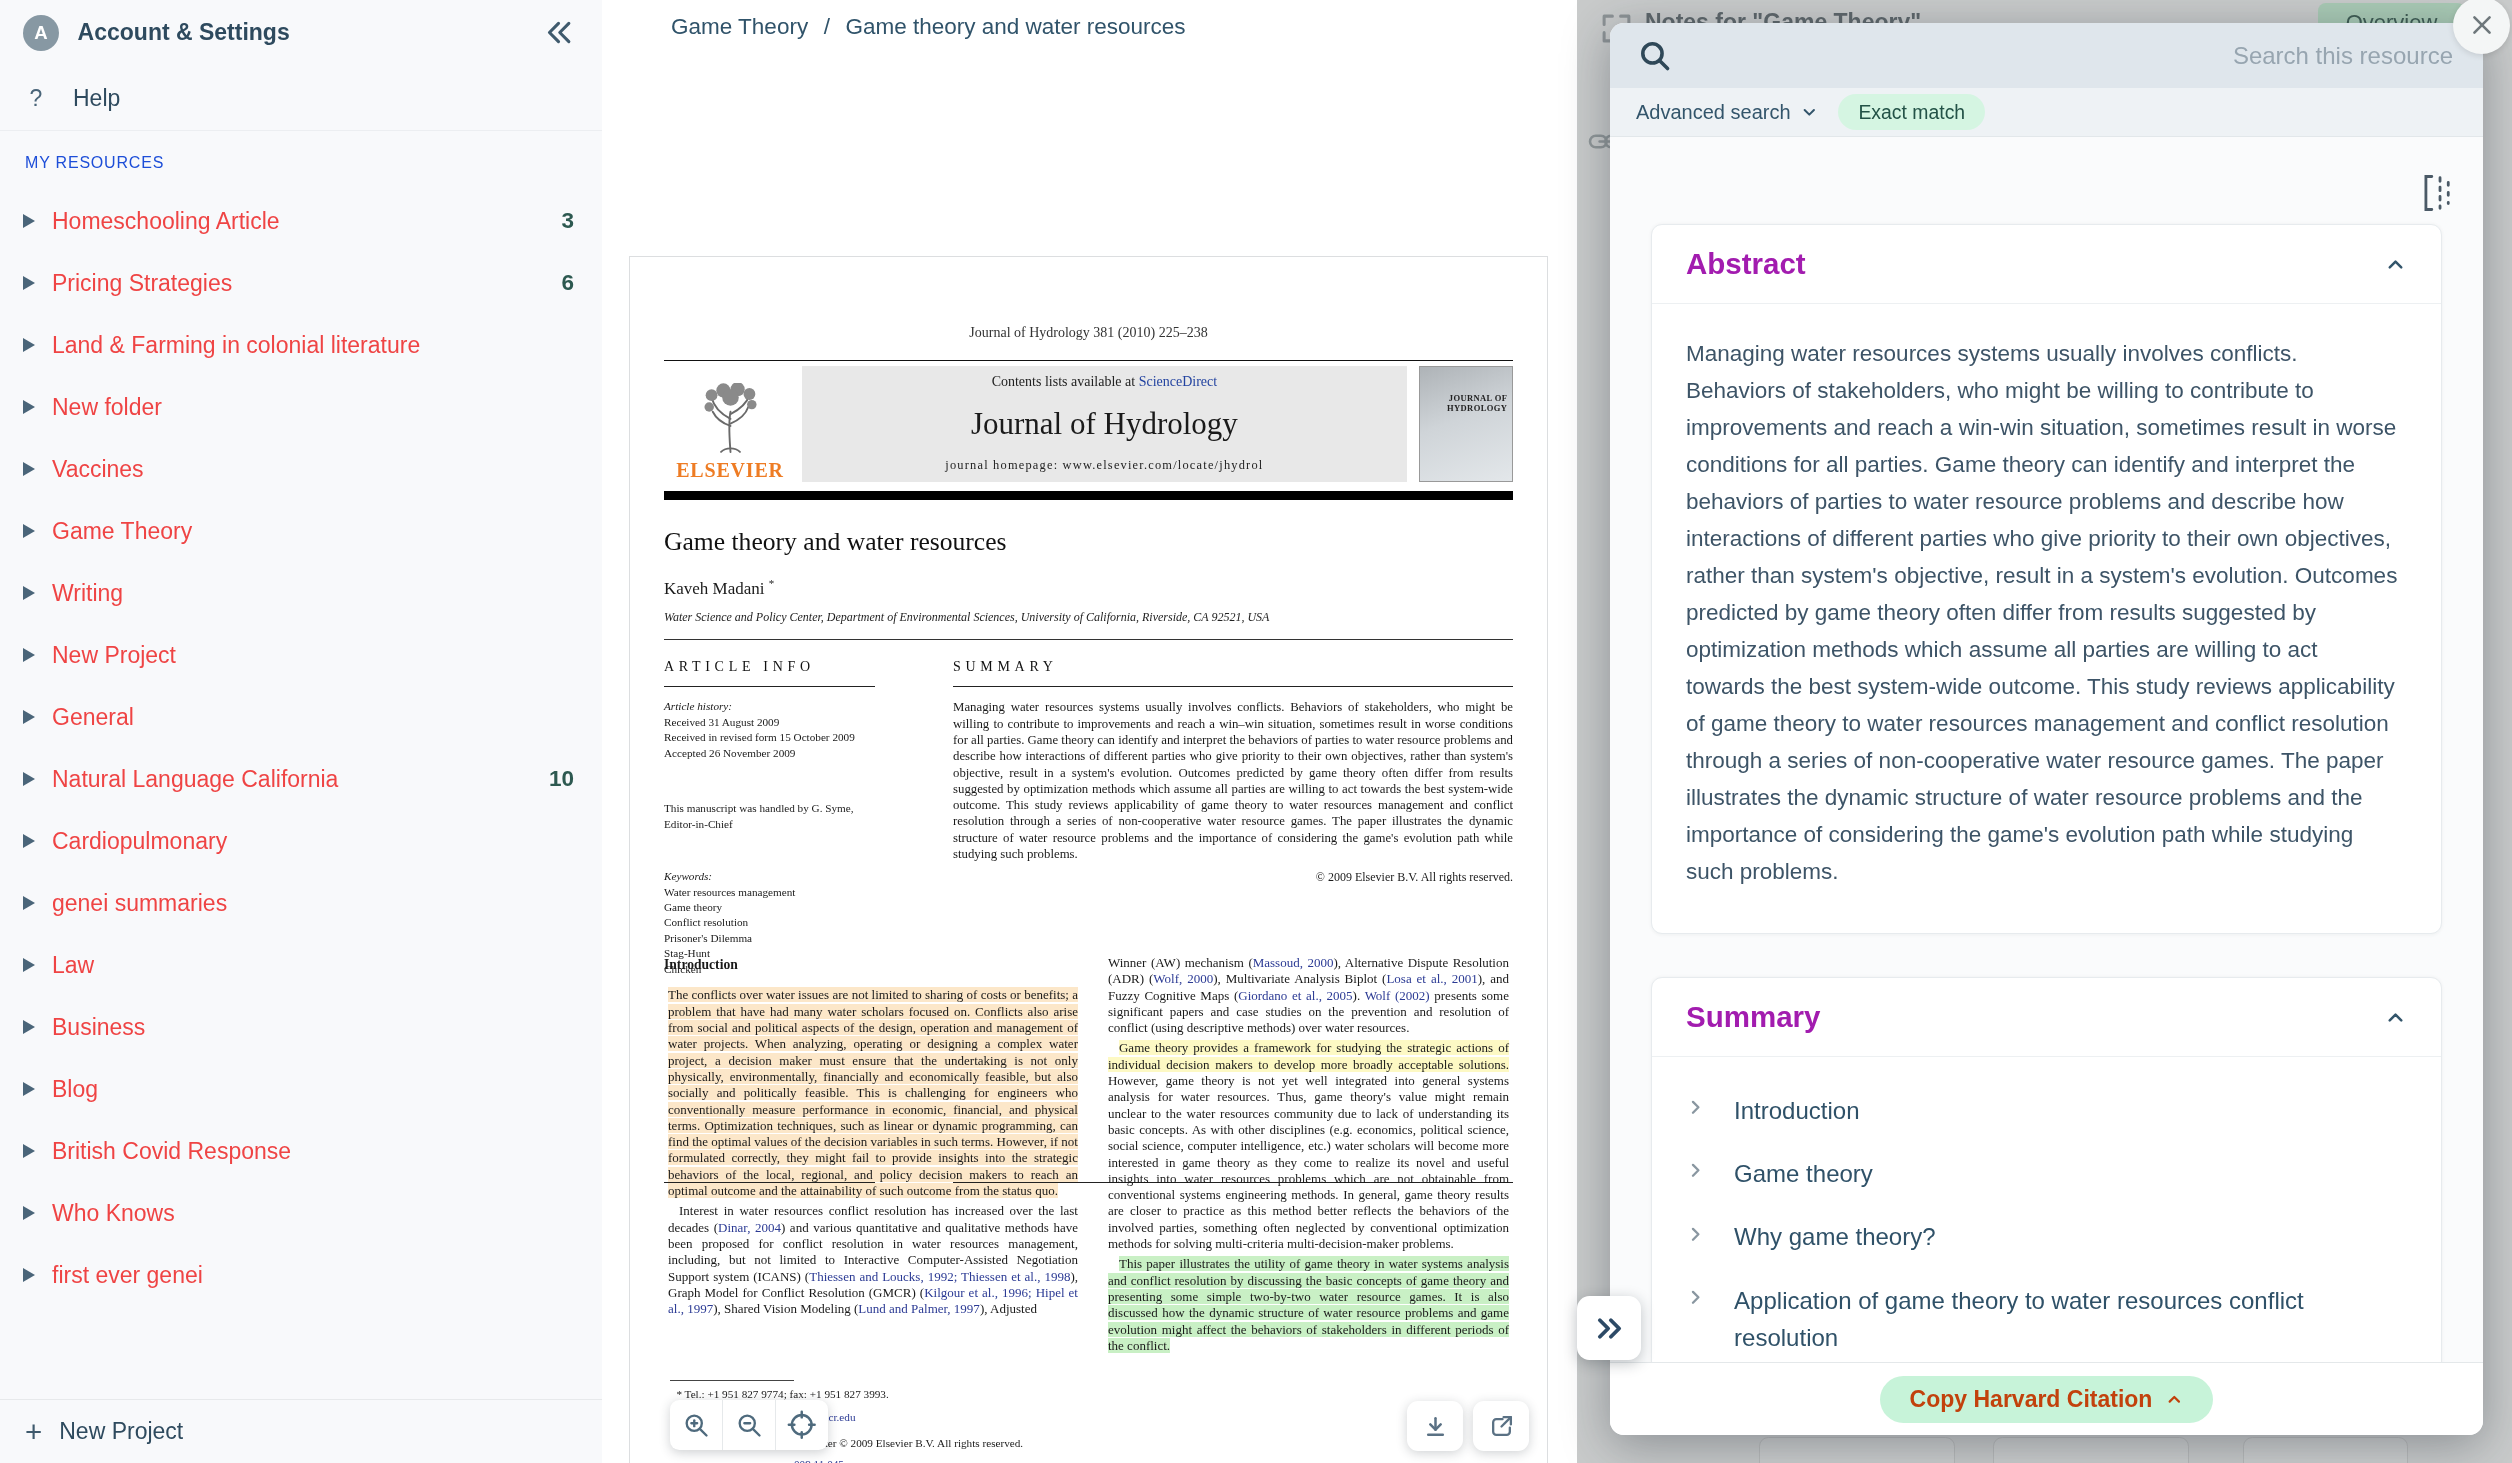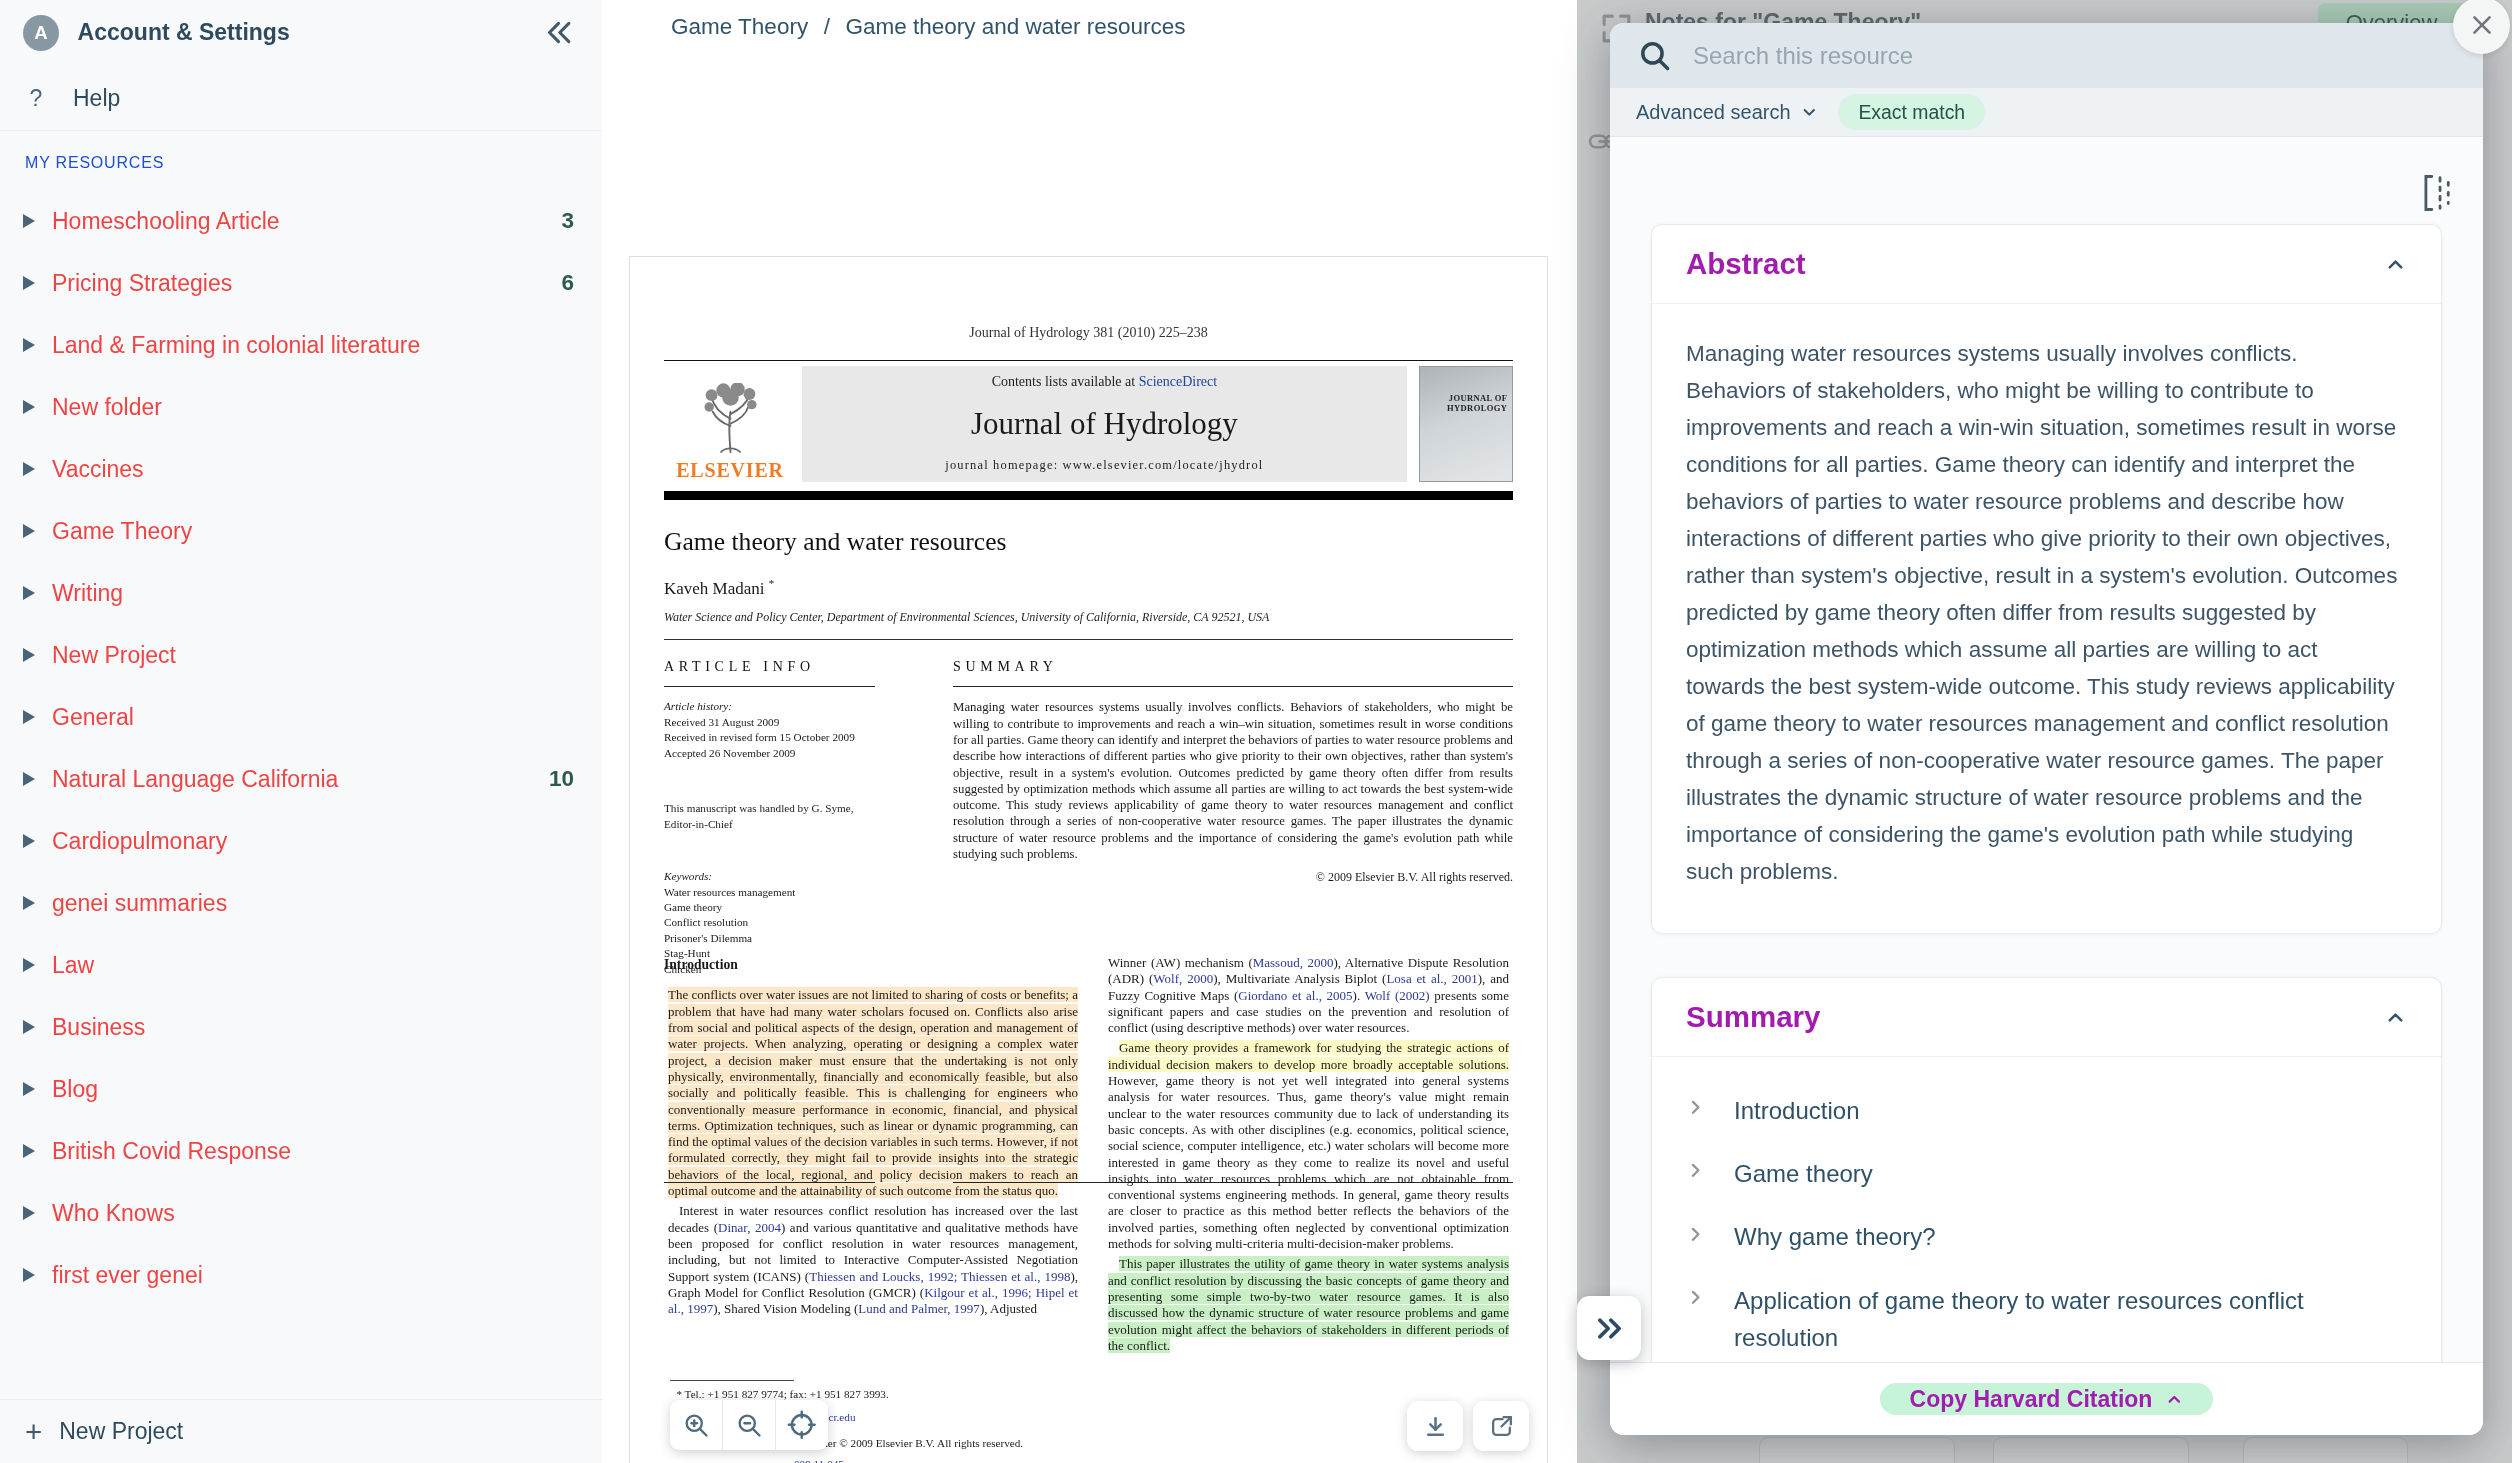--- a/index.html
+++ b/index.html
@@ -88,41 +88,41 @@
   .rpanel{position:absolute;left:1577px;top:0;width:935px;height:1463px;background:#c9cbcb;}
   .u-expand{position:absolute;left:23px;top:12.4px;color:#8d9396;}
   .u-title{position:absolute;left:68px;top:9.3px;font-size:23px;font-weight:600;color:#5f686c;white-space:nowrap;}
   .u-overview{position:absolute;left:741px;top:3.1px;width:147px;height:40px;background:#a9cab5;border-radius:7.8px;color:#3f5d54;font-size:22px;display:flex;align-items:center;justify-content:center;cursor:pointer;}
   .u-link{position:absolute;left:11px;top:130px;color:#909799;}
   .u-btn-ghost{position:absolute;top:1437px;height:47px;border:1.6px solid #b9bbbb;border-radius:9.3px;background:#cdcfcf;}
   .close-fab{position:absolute;left:876px;top:-3.1px;width:57px;height:57px;border-radius:50%;background:#f4f6f6;display:flex;align-items:center;justify-content:center;color:#6e777b;cursor:pointer;z-index:30;box-shadow:0 1.6px 6.2px rgba(0,0,0,.12);}
 
   .overlay{position:absolute;left:33px;top:23px;width:873px;height:1412px;border-radius:14px;background:#fafbfc;box-shadow:0 9.3px 47px rgba(25,35,45,.35);overflow:hidden;z-index:10;}
   .search-row{height:65px;background:#dfe6ec;display:flex;align-items:center;padding:0 28px;}
-  .search-input{flex:1;margin-left:20px;background:transparent;border:none;outline:none;font-size:24px;color:#2f4858;font-family:"Liberation Sans",sans-serif;}
+  .search-input{flex:1;margin-left:20px;background:transparent;border:none;outline:none;font-size:24px;color:#2f4858;font-family:"Liberation Sans",sans-serif;text-align:right;}
   .search-input::placeholder{color:#97a5b0;}
   .adv-row{height:48px;background:#eef2f5;display:flex;align-items:center;padding:0 26px;border-bottom:0.8px solid #e2e7ea;}
   .adv-label{font-size:20px;color:#33556b;cursor:pointer;display:flex;align-items:center;gap:9.3px;}
   .pill{margin-left:20px;background:#d5f5e2;color:#235247;font-size:19.4px;padding:6.2px 20px;border-radius:775px;cursor:pointer;}
   .rp-content{position:absolute;top:114px;bottom:72px;left:0;right:0;overflow:hidden;padding:0 41px;}
   .cite-ic{position:absolute;right:31px;top:36px;color:#4b5a67;}
   .card{background:#fff;border:0.8px solid #e7ebee;border-radius:11px;box-shadow:0 0.8px 3.9px rgba(20,30,40,.05);}
   .card-abstract{margin-top:87px;}
   .card-summary{margin-top:43px;}
   .card-head{height:78px;display:flex;align-items:center;justify-content:space-between;padding:0 34px;border-bottom:0.8px solid #edf0f2;cursor:pointer;}
   .card-title{font-size:29.5px;font-weight:600;color:#a21caf;}
   .chev{color:#33556b;}
   .card-body{padding:31px 39px 43px 34px;}
   .abstract-text{font-size:22.5px;line-height:37px;color:#3d5467;}
   .sum-list{padding:22px 34px 15.5px;}
   .sum-item{display:flex;align-items:flex-start;padding:13px 0;cursor:pointer;}
   .sum-item .chevr{flex:0 0 auto;margin-top:6.2px;color:#8a97a1;}
   .sum-item-label{margin-left:29.5px;font-size:24px;color:#2f5168;line-height:1.55;max-width:683px;}
   .rp-bottombar{position:absolute;left:0;right:0;bottom:0;height:72px;background:#fff;border-top:0.8px solid #e4e8ea;display:flex;align-items:center;justify-content:center;}
-  .copy-pill{background:#c7f3d9;border-radius:24px;height:32px;padding:0 29.5px;display:flex;align-items:center;gap:12.4px;color:#a21caf;font-size:23px;font-weight:600;cursor:pointer;text-align:right;}
+  .copy-pill{background:#c7f3d9;border-radius:24px;height:47px;padding:0 29.5px;display:flex;align-items:center;gap:12.4px;color:#c2410c;font-size:23px;font-weight:600;cursor:pointer;text-align:right;}
   .collapse-tab{position:absolute;left:0;top:1296px;width:64px;height:64px;background:#fff;border-radius:12.4px;box-shadow:0 3.1px 14px rgba(25,35,45,.25);display:flex;align-items:center;justify-content:center;color:#2d4a66;cursor:pointer;z-index:20;}
 
   svg{display:block;}
 </style>
 </head>
 <body>
 
 <div class="app">
 
   <div class="sidebar">

